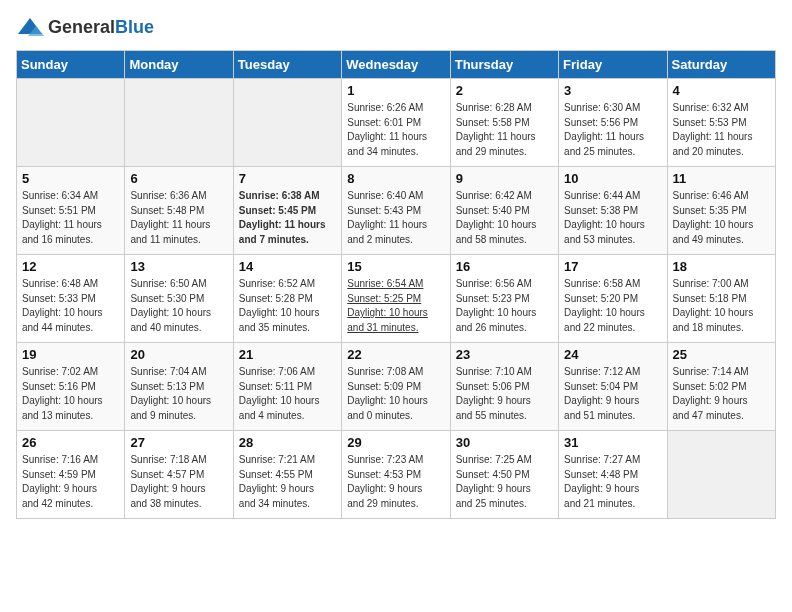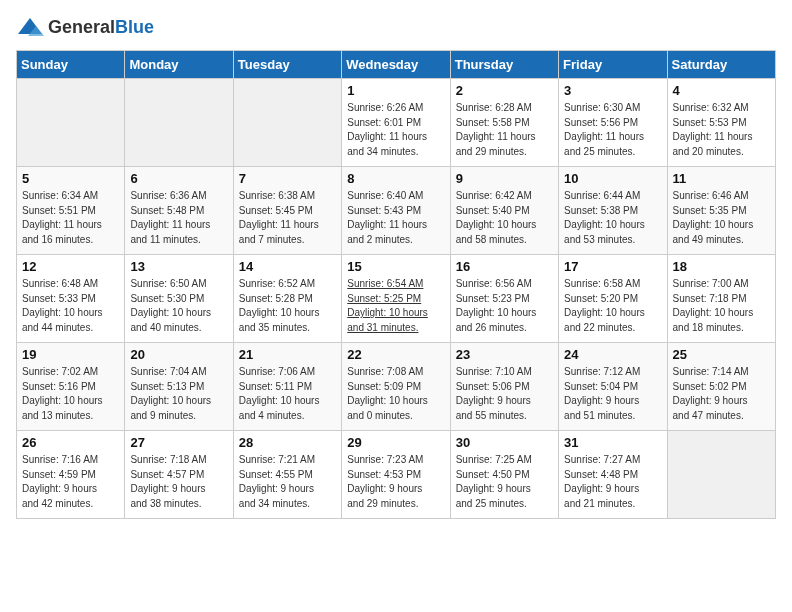--- a/index.html
+++ b/index.html
@@ -168,21 +168,21 @@
         </td>
         <td>
           <div class="day-number">6</div>
           <div class="day-info" style="white-space: pre-line;">Sunrise: 6:36 AM
 Sunset: 5:48 PM
 Daylight: 11 hours
 and 11 minutes.</div>
         </td>
         <td>
           <div class="day-number">7</div>
-          <div class="day-info" style="white-space: pre-line;">Sunrise: 6:38 AM
+          <div class="day-info" style="white-space: pre-line; font-weight: bold;">Sunrise: 6:38 AM
 Sunset: 5:45 PM
 Daylight: 11 hours
 and 7 minutes.</div>
         </td>
         <td>
           <div class="day-number">8</div>
           <div class="day-info" style="white-space: pre-line;">Sunrise: 6:40 AM
 Sunset: 5:43 PM
 Daylight: 11 hours
 and 2 minutes.</div>
@@ -248,21 +248,21 @@
         <td>
           <div class="day-number">17</div>
           <div class="day-info" style="white-space: pre-line;">Sunrise: 6:58 AM
 Sunset: 5:20 PM
 Daylight: 10 hours
 and 22 minutes.</div>
         </td>
         <td>
           <div class="day-number">18</div>
           <div class="day-info" style="white-space: pre-line;">Sunrise: 7:00 AM
-Sunset: 7:18 PM
+Sunset: 5:18 PM
 Daylight: 10 hours
 and 18 minutes.</div>
         </td>
       </tr>
       <tr>
         <td>
           <div class="day-number">19</div>
           <div class="day-info" style="white-space: pre-line;">Sunrise: 7:02 AM
 Sunset: 5:16 PM
 Daylight: 10 hours

